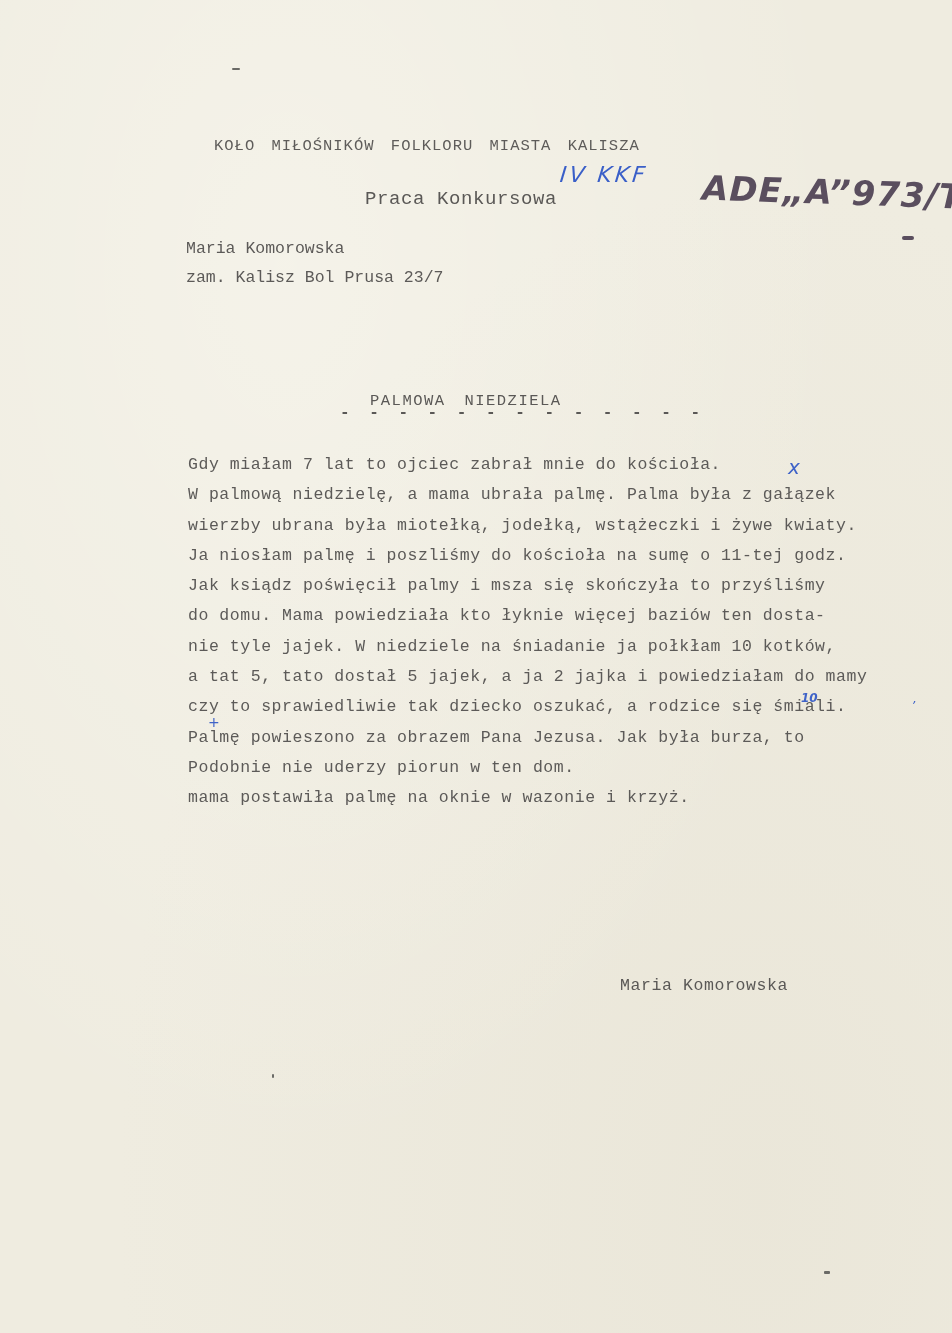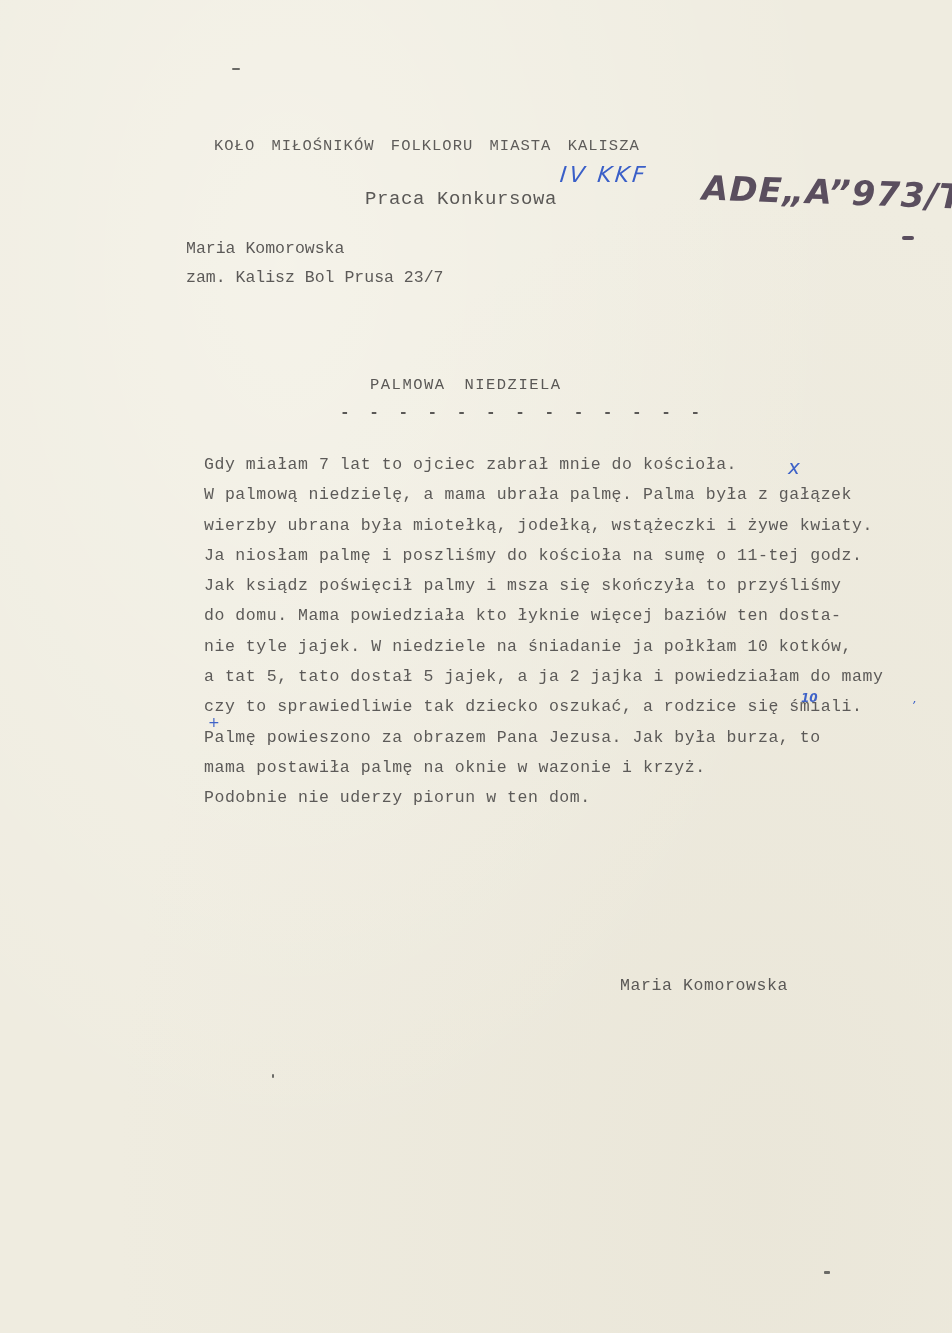--- a/index.html
+++ b/index.html
@@ -85,21 +85,21 @@
       top: 234px;
       font-size: 16.5px;
       line-height: 29px;
     }
     .author-block .line {
       display: block;
       white-space: pre;
     }
     .title {
       left: 370px;
-      top: 356px;
+      top: 372px;
       font-size: 15.5px;
       letter-spacing: 1.5px;
       word-spacing: 8px;
     }
     .title-underline {
       position: absolute;
       left: 340px;
       top: 404px;
       font-size: 16px;
       letter-spacing: 5px;
@@ -111,21 +111,20 @@
       position: absolute;
       left: 188px;
       top: 450px;
       font-size: 16.5px;
       line-height: 30.3px;
       letter-spacing: 0.55px;
     }
     .body-text .line {
       display: block;
       white-space: pre;
-      margin-left: 16px;
     }
     .signature {
       left: 620px;
       top: 956px;
       font-size: 16.5px;
     }
     .edit-mark {
       position: absolute;
       font-family: "DejaVu Sans", sans-serif;
       color: #3f63c8;
@@ -163,22 +162,22 @@
     <span class="line">Gdy miałam 7 lat to ojciec zabrał mnie do kościoła.</span>
     <span class="line">W palmową niedzielę, a mama ubrała palmę. Palma była z gałązek</span>
     <span class="line">wierzby ubrana była miotełką, jodełką, wstążeczki i żywe kwiaty.</span>
     <span class="line">Ja niosłam palmę i poszliśmy do kościoła na sumę o 11-tej godz.</span>
     <span class="line">Jak ksiądz poświęcił palmy i msza się skończyła to przyśliśmy</span>
     <span class="line">do domu. Mama powiedziała kto łyknie więcej baziów ten dosta-</span>
     <span class="line">nie tyle jajek. W niedziele na śniadanie ja połkłam 10 kotków,</span>
     <span class="line">a tat 5, tato dostał 5 jajek, a ja 2 jajka i powiedziałam do mamy</span>
     <span class="line">czy to sprawiedliwie tak dziecko oszukać, a rodzice się śmiali.</span>
     <span class="line">Palmę powieszono za obrazem Pana Jezusa. Jak była burza, to</span>
+    <span class="line">Podobnie nie uderzy piorun w ten dom.</span>
     <span class="line">mama postawiła palmę na oknie w wazonie i krzyż.</span>
-    <span class="line">Podobnie nie uderzy piorun w ten dom.</span>
   </div>
 
   <div class="edit-mark" style="left:788px; top:455px; font-size:20px;">x</div>
   <div class="edit-mark" style="left:801px; top:691px; font-weight:bold;">10</div>
   <div class="edit-mark" style="left:208px; top:714px; font-size:14px;">+</div>
   <div class="edit-mark" style="left:913px; top:692px;">,</div>
 
   <div class="typed signature">Maria Komorowska</div>
 
   <div class="speck" style="left:232px; top:68px; width:8px; height:2px;"></div>

